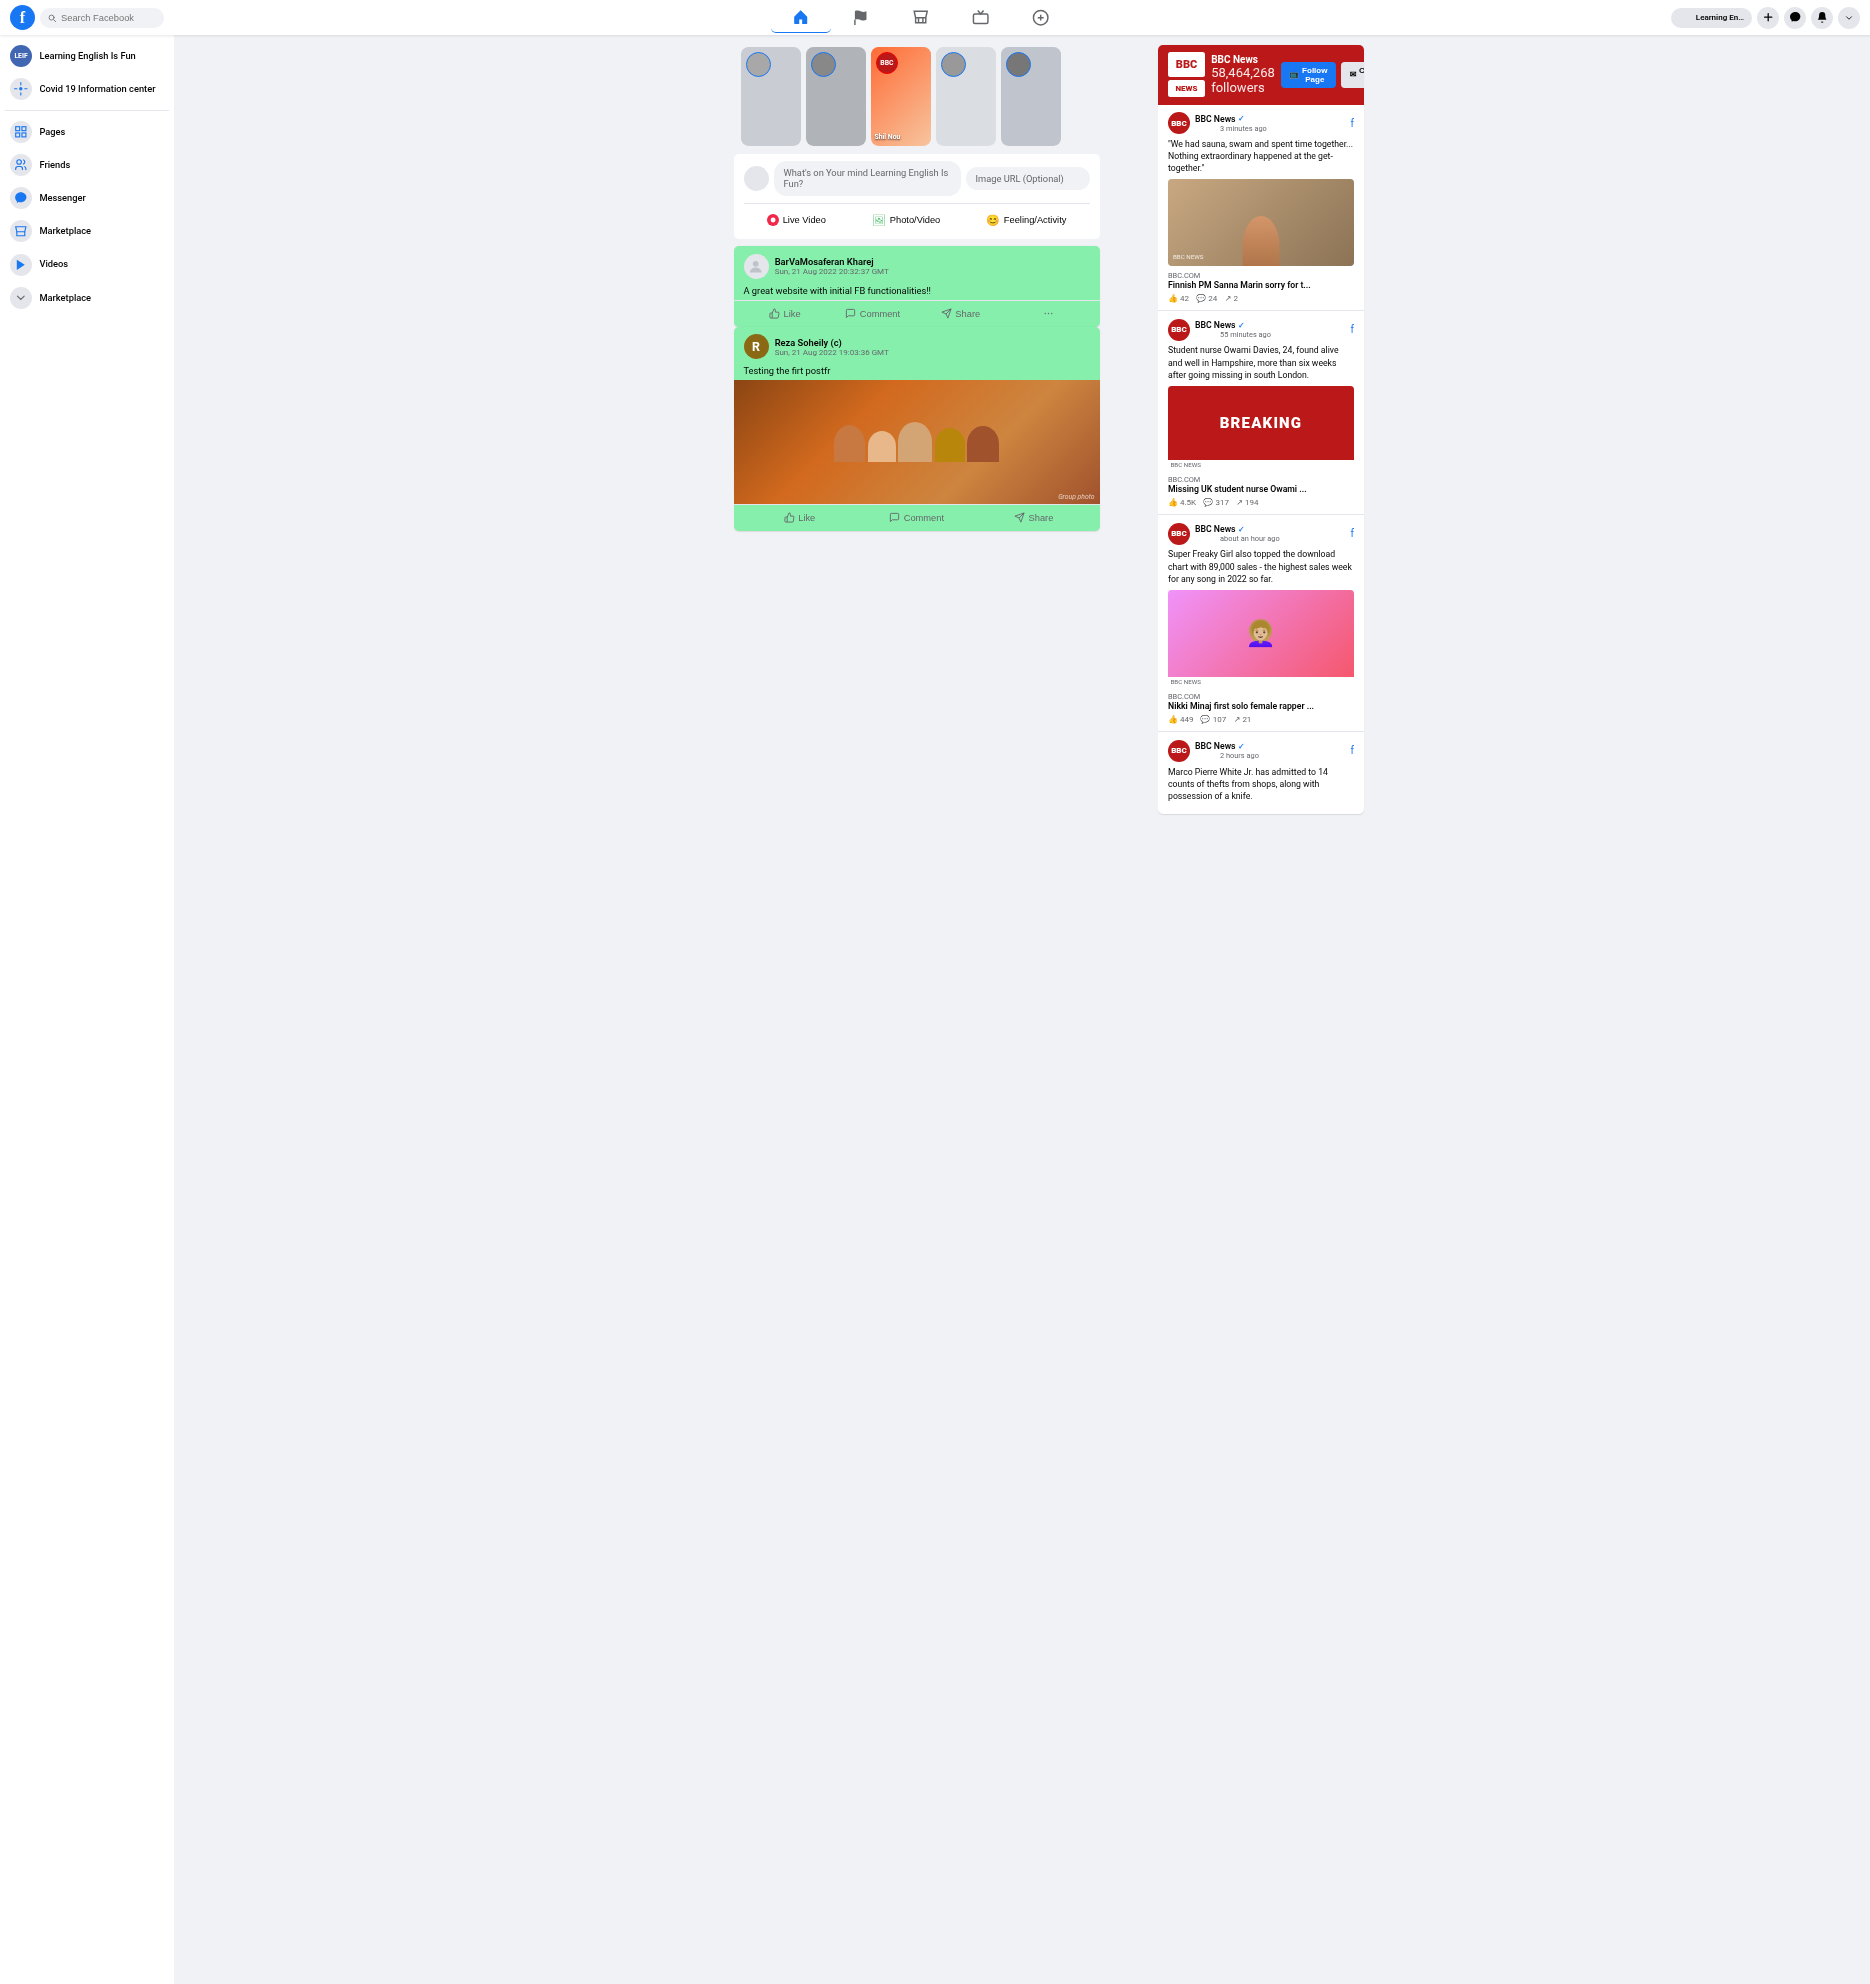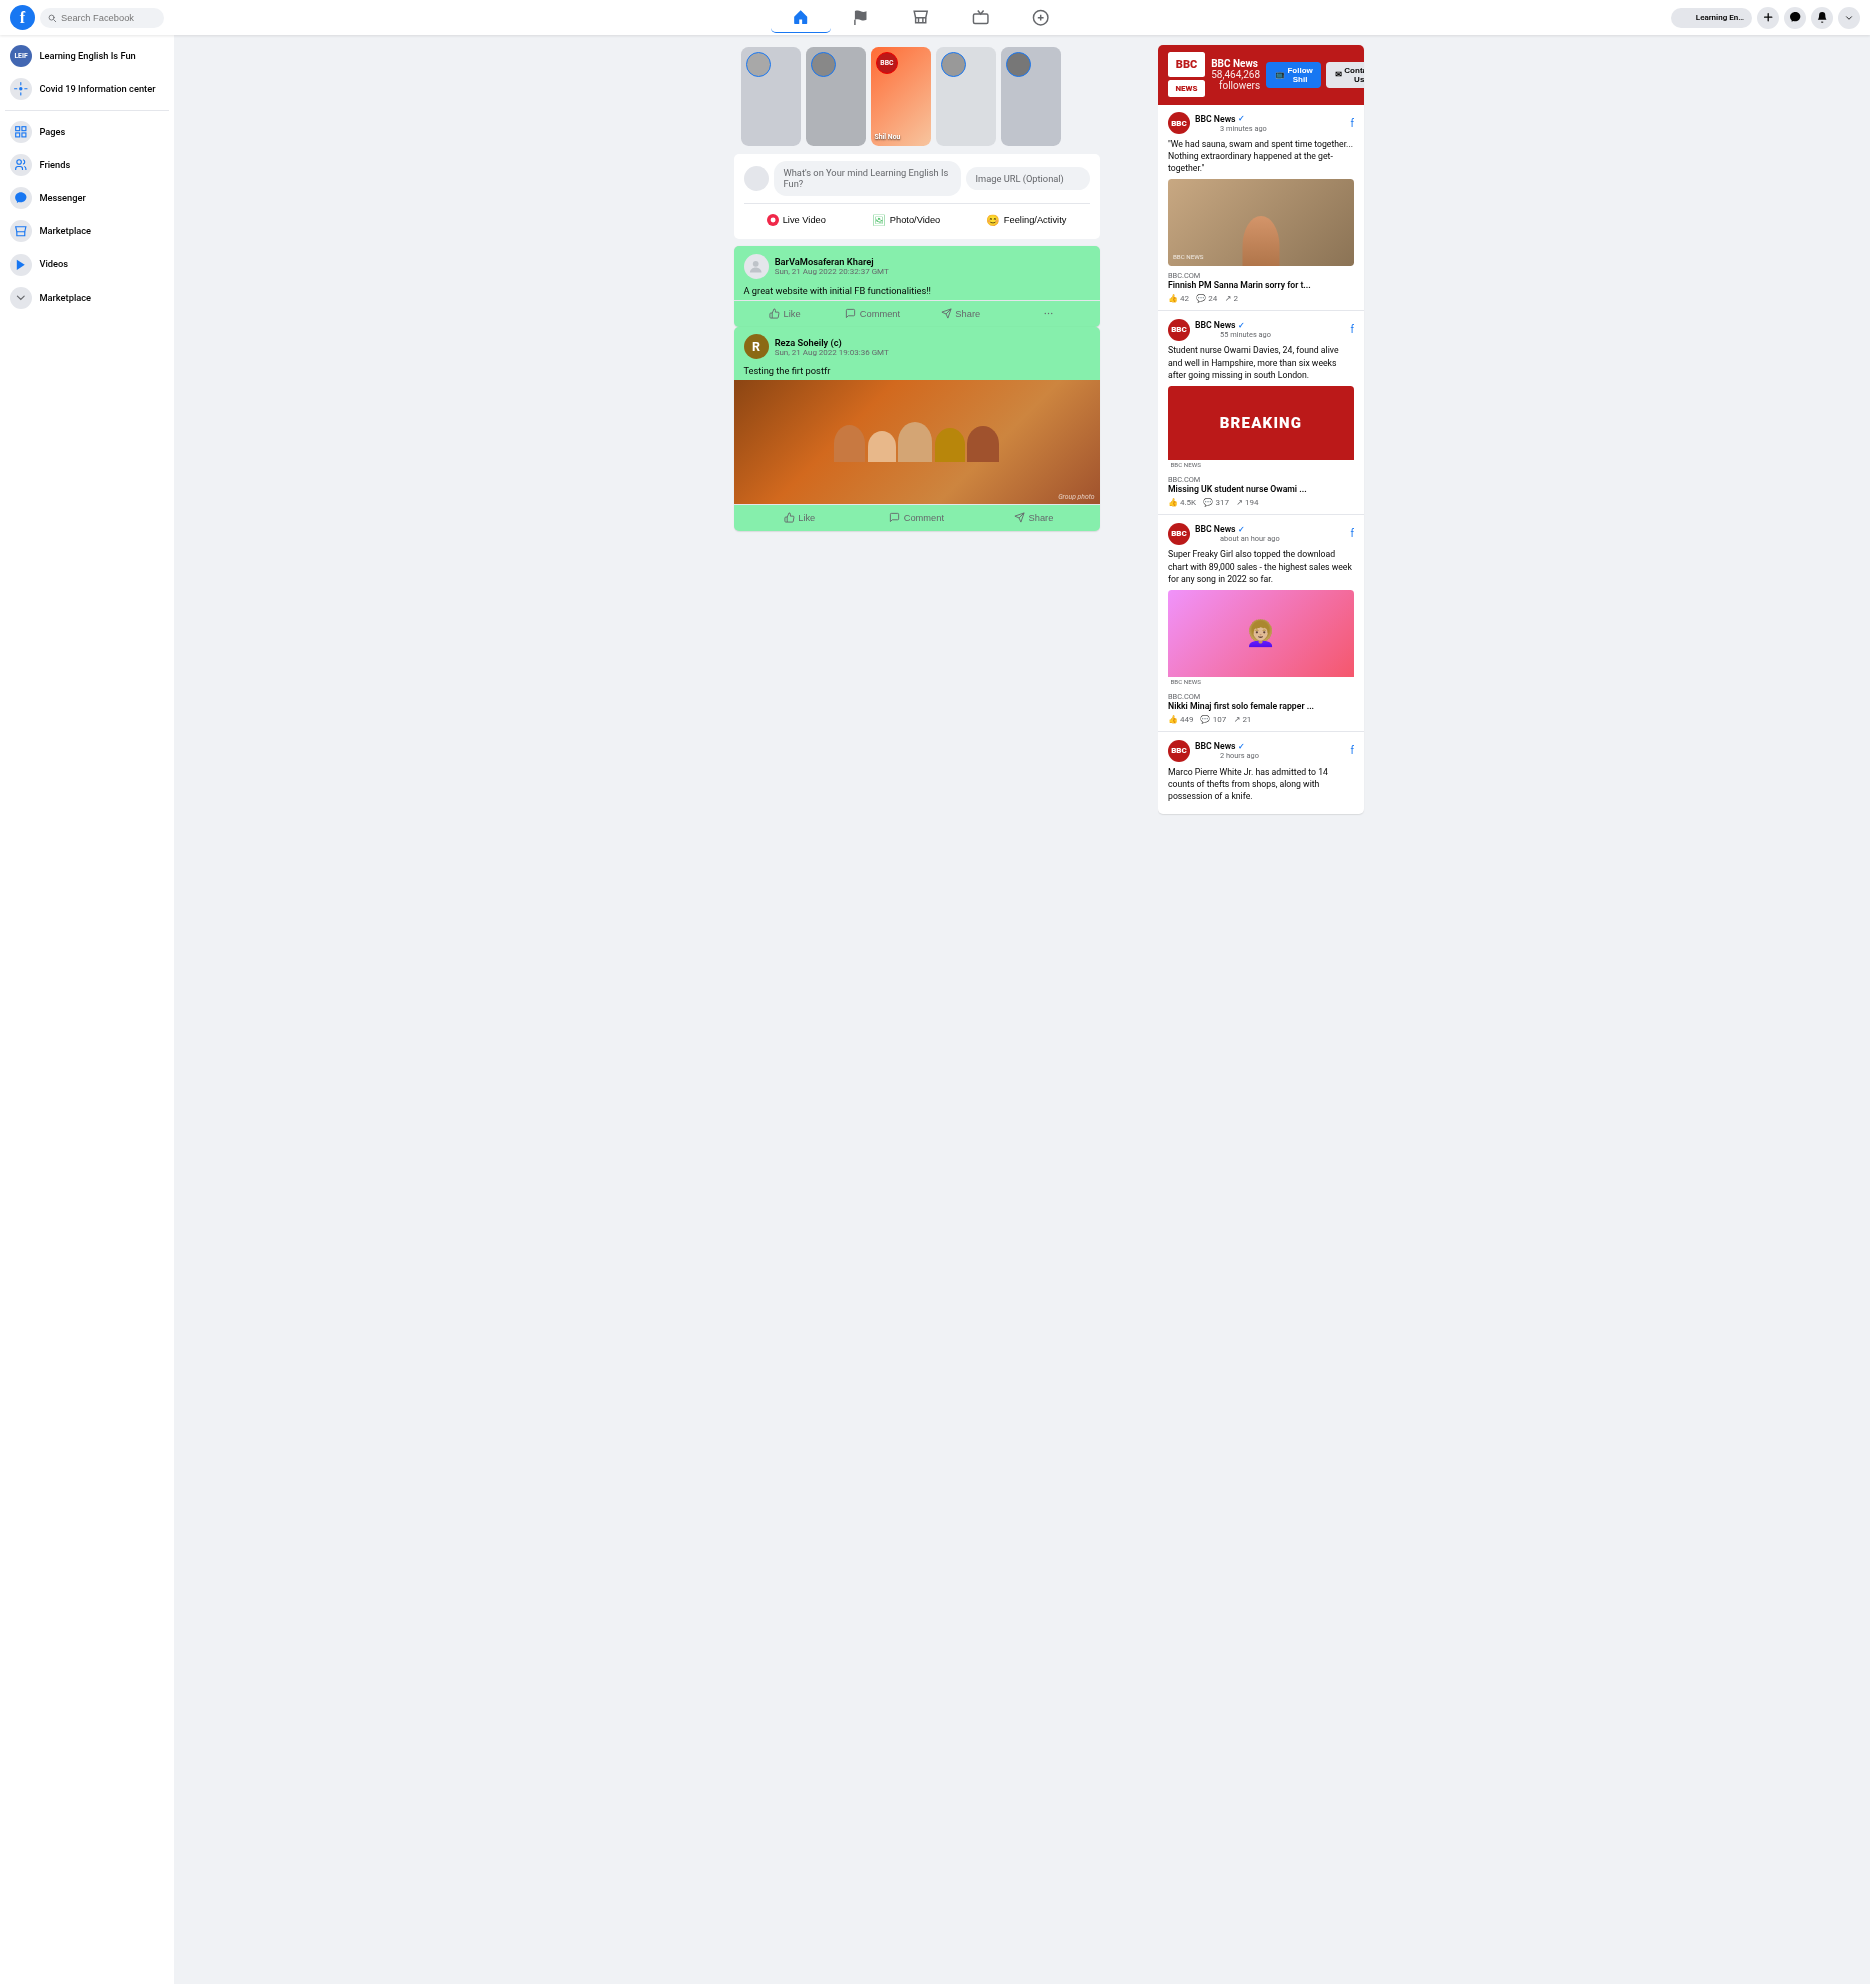--- a/index.html
+++ b/index.html
@@ -112,21 +112,21 @@
       border: none; background: transparent;
     }
 
     
     .right-sidebar { width: 211px; min-width: 211px; padding: 5px 5px 5px 0; position: sticky; top: 35px; height: calc(100vh - 35px); overflow-y: auto; }
     .bbc-card { background: #fff; border-radius: 5px; overflow: hidden; margin-bottom: 7.4px; box-shadow: 0 0.6px 1.2px rgba(0,0,0,0.1); }
     .bbc-header { background: #bb1919; padding: 7.4px 10px; display: flex; align-items: center; gap: 6.2px; }
     .bbc-logo-box { background: #fff; width: 37px; height: 25px; display: flex; align-items: center; justify-content: center; border-radius: 2.5px; font-weight: 900; font-size: 11px; color: #bb1919; }
     .bbc-header-text { color: #fff; }
     .bbc-name { font-size: 10px; font-weight: 700; }
-    .bbc-followers { font-size: 10px; opacity: 0.9; text-align: right; }
+    .bbc-followers { font-size: 13px; opacity: 0.9; }
     .bbc-header-actions { margin-left: auto; display: flex; gap: 5px; }
     .bbc-btn {
       padding: 3.7px 8.7px; border-radius: 3.7px; font-size: 8px; font-weight: 600; cursor: pointer; border: none;
       display: flex; align-items: center; gap: 2.5px;
     }
     .bbc-btn-follow { background: #1877f2; color: #fff; }
     .bbc-btn-contact { background: #e4e6eb; color: #050505; }
 
     .news-item { padding: 7.4px 10px; border-bottom: 0.6px solid #e4e6eb; }
     .news-item:last-child { border-bottom: none; }
@@ -473,21 +473,21 @@
             <div class="bbc-logo-box">BBC</div>
             <div class="bbc-logo-box" style="font-size:8px;height:17.4px;">NEWS</div>
           </div>
           <div class="bbc-header-text">
             <div class="bbc-name">BBC News</div>
             <div class="bbc-followers">58,464,268 followers</div>
           </div>
           <div class="bbc-header-actions">
             <button class="bbc-btn bbc-btn-follow">
               <span>📺</span>
-              <span>Follow Shil</span>
+              <span>Follow Page</span>
             </button>
             <button class="bbc-btn bbc-btn-contact">
               <span>✉</span>
               <span>Contact Us</span>
             </button>
           </div>
         </div>
 
         <div class="news-item">
           <div class="news-item-header">

